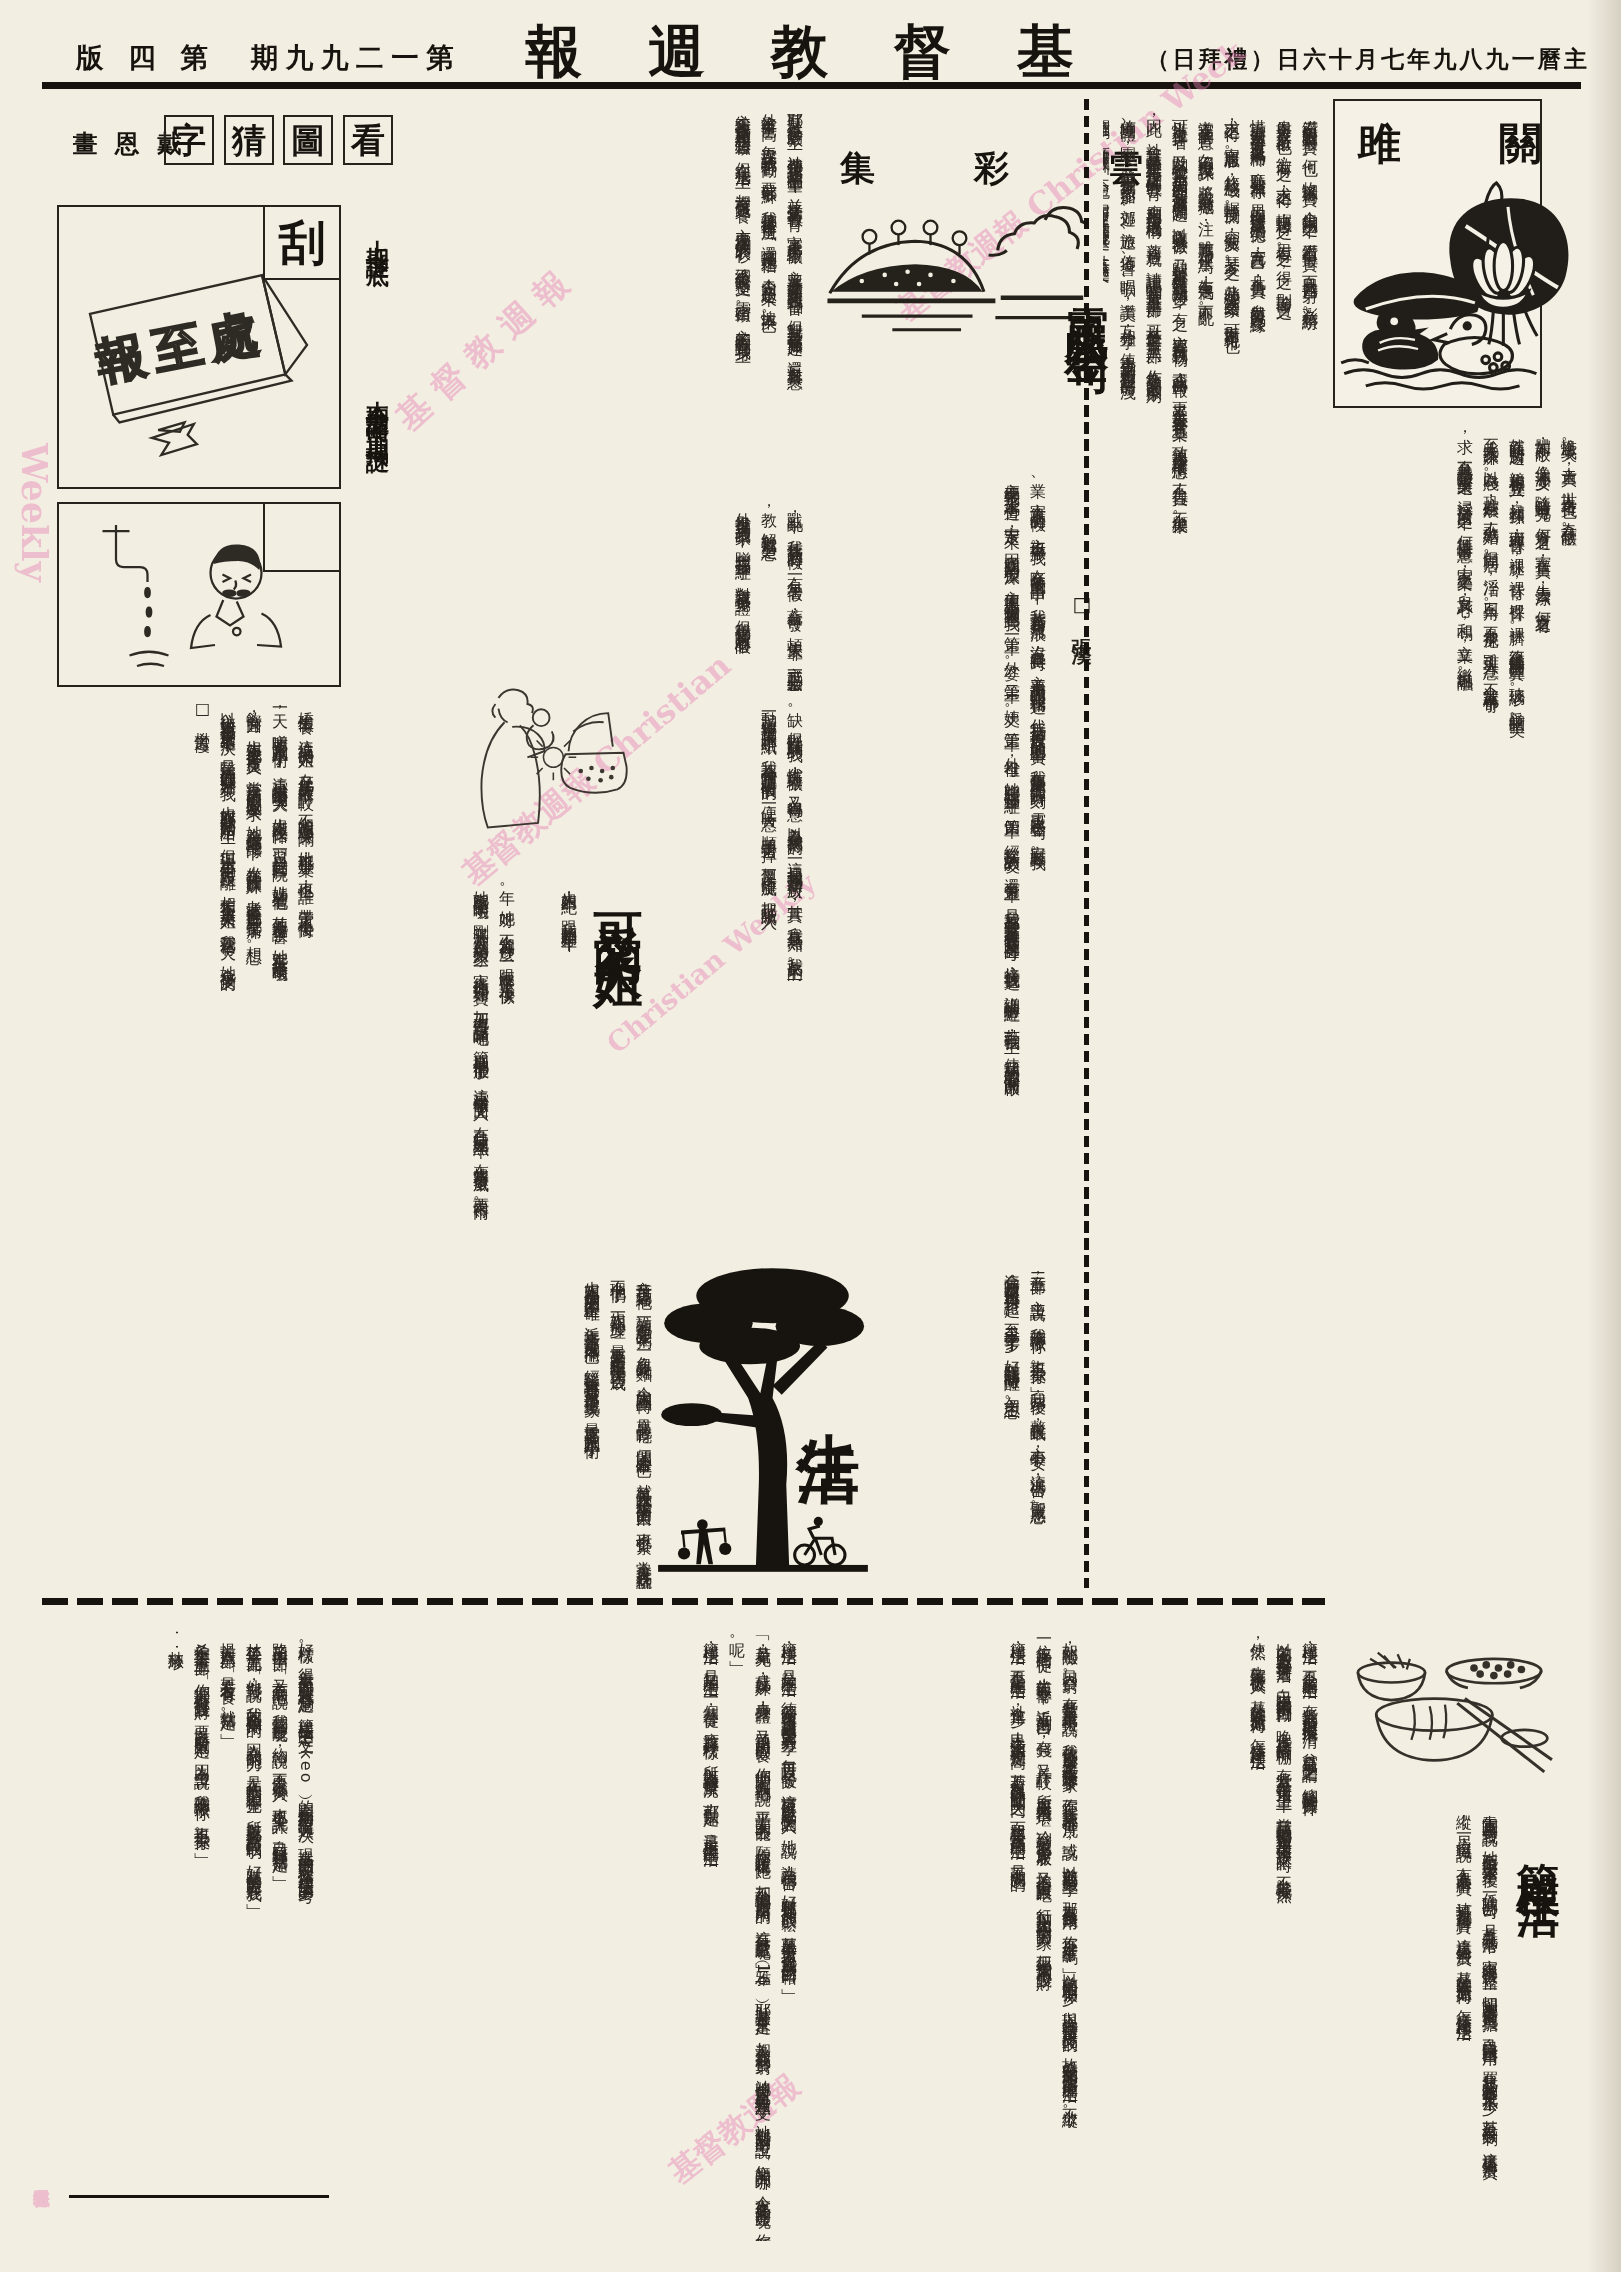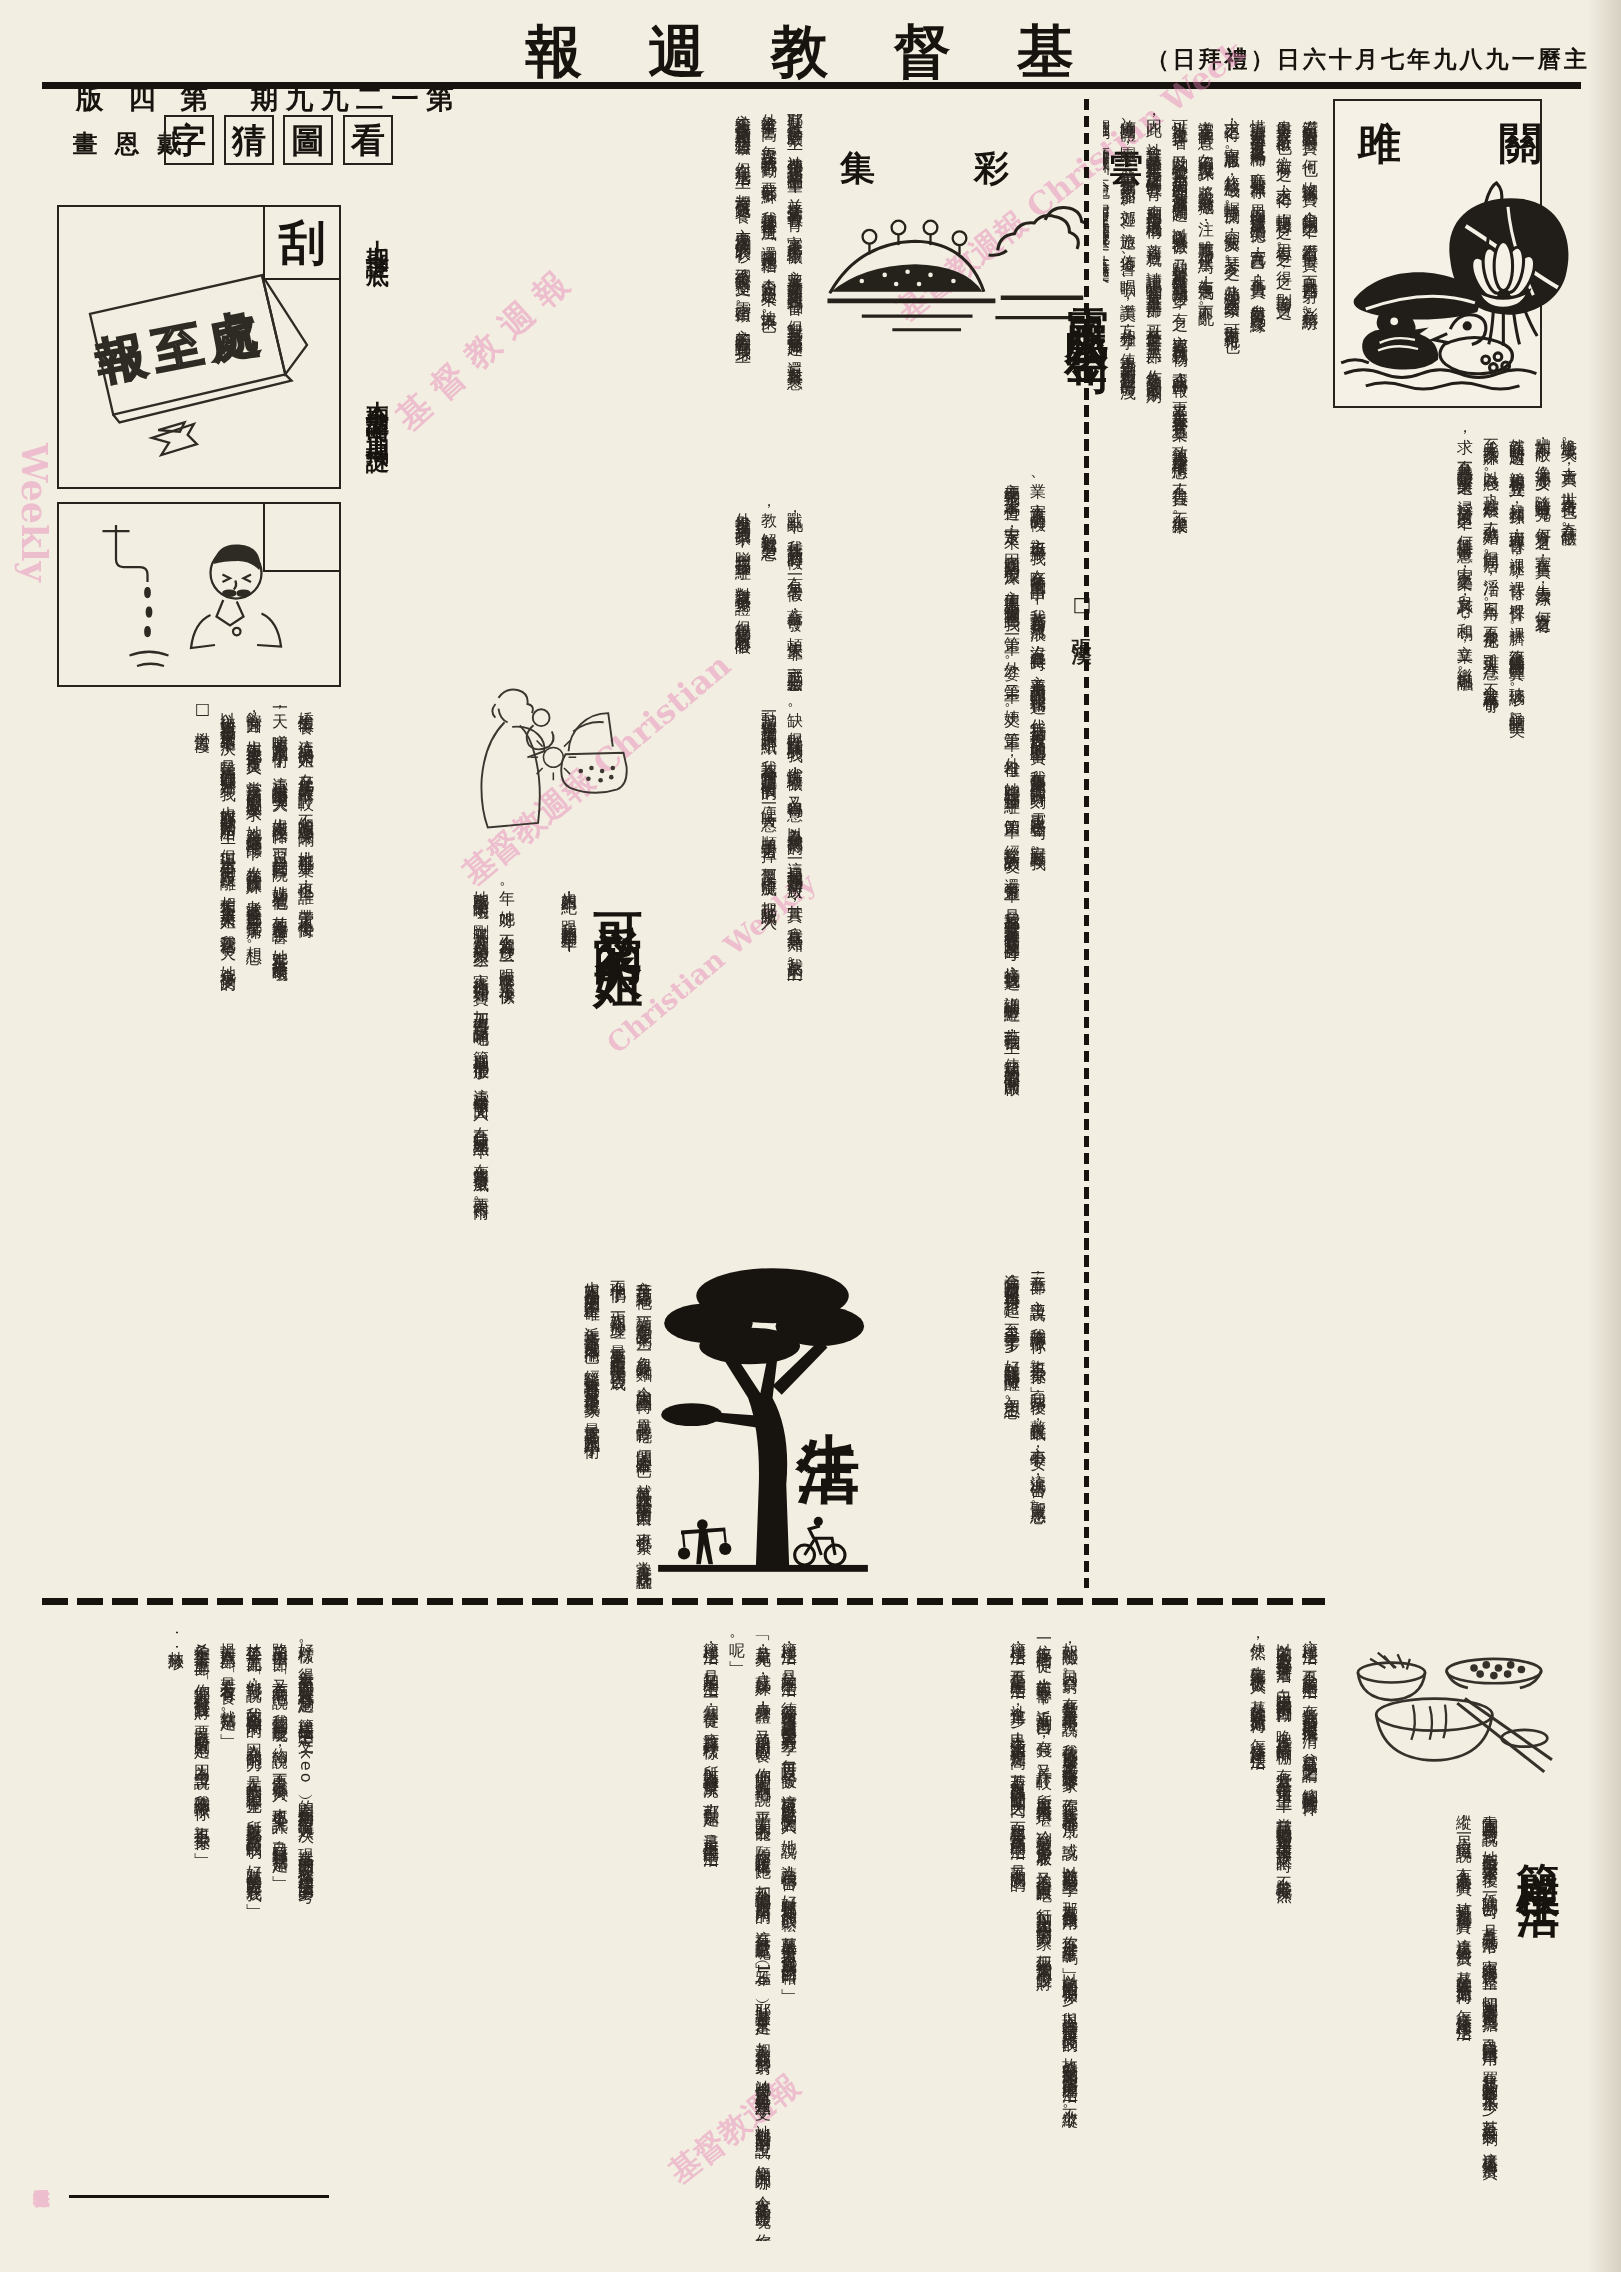--- a/index.html
+++ b/index.html
@@ -21,21 +21,21 @@
       font-family:"DejaVu Serif","Liberation Serif",serif;pointer-events:none;}
   .wm-v{writing-mode:vertical-rl;}
   .byline{writing-mode:vertical-rl;font-size:20px;letter-spacing:6.1px;color:#221e18;font-weight:700;}
   svg{display:block;}
 </style>
 </head>
 <body>
 
 <div class="page">
 
-  <div class="abs htitle" style="left:76px;top:40px;font-size:27.5px;letter-spacing:7.6px;margin-top:41px;">版 四 第　期九九二一第</div>
+  <div class="abs htitle" style="left:76px;top:40px;font-size:27.5px;letter-spacing:7.6px;">版 四 第　期九九二一第</div>
   <div class="abs htitle" style="left:50%;top:13.7px;transform:translateX(-50%);font-size:57px;letter-spacing:23px;">報 週 教 督 基</div>
   <div class="abs htitle" style="right:32px;top:44px;font-size:23px;letter-spacing:3.1px;">（日拜禮）日六十月七年九八九一曆主</div>
   <div class="abs rule" style="left:42px;top:82px;width:1539px;height:6.9px;"></div>
 
   <span class="wm" style="left:855px;top:160px;font-size:31px;transform:rotate(-38deg);">基督教週報 Christian Week</span>
   <span class="wm" style="left:374px;top:328px;font-size:34px;transform:rotate(-42deg);">基 督 教 週 報</span>
   <span class="wm wm-v" style="left:13.7px;top:443px;font-size:35px;">Weekly</span>
   <span class="wm" style="left:428px;top:748px;font-size:32px;transform:rotate(-40deg);">基督教週報 Christian</span>
   <span class="wm" style="left:580px;top:947px;font-size:27.5px;transform:rotate(-40deg);">Christian Weekly</span>
   <span class="wm" style="left:657px;top:2108px;font-size:31px;transform:rotate(-38deg);">基督教週報</span>

